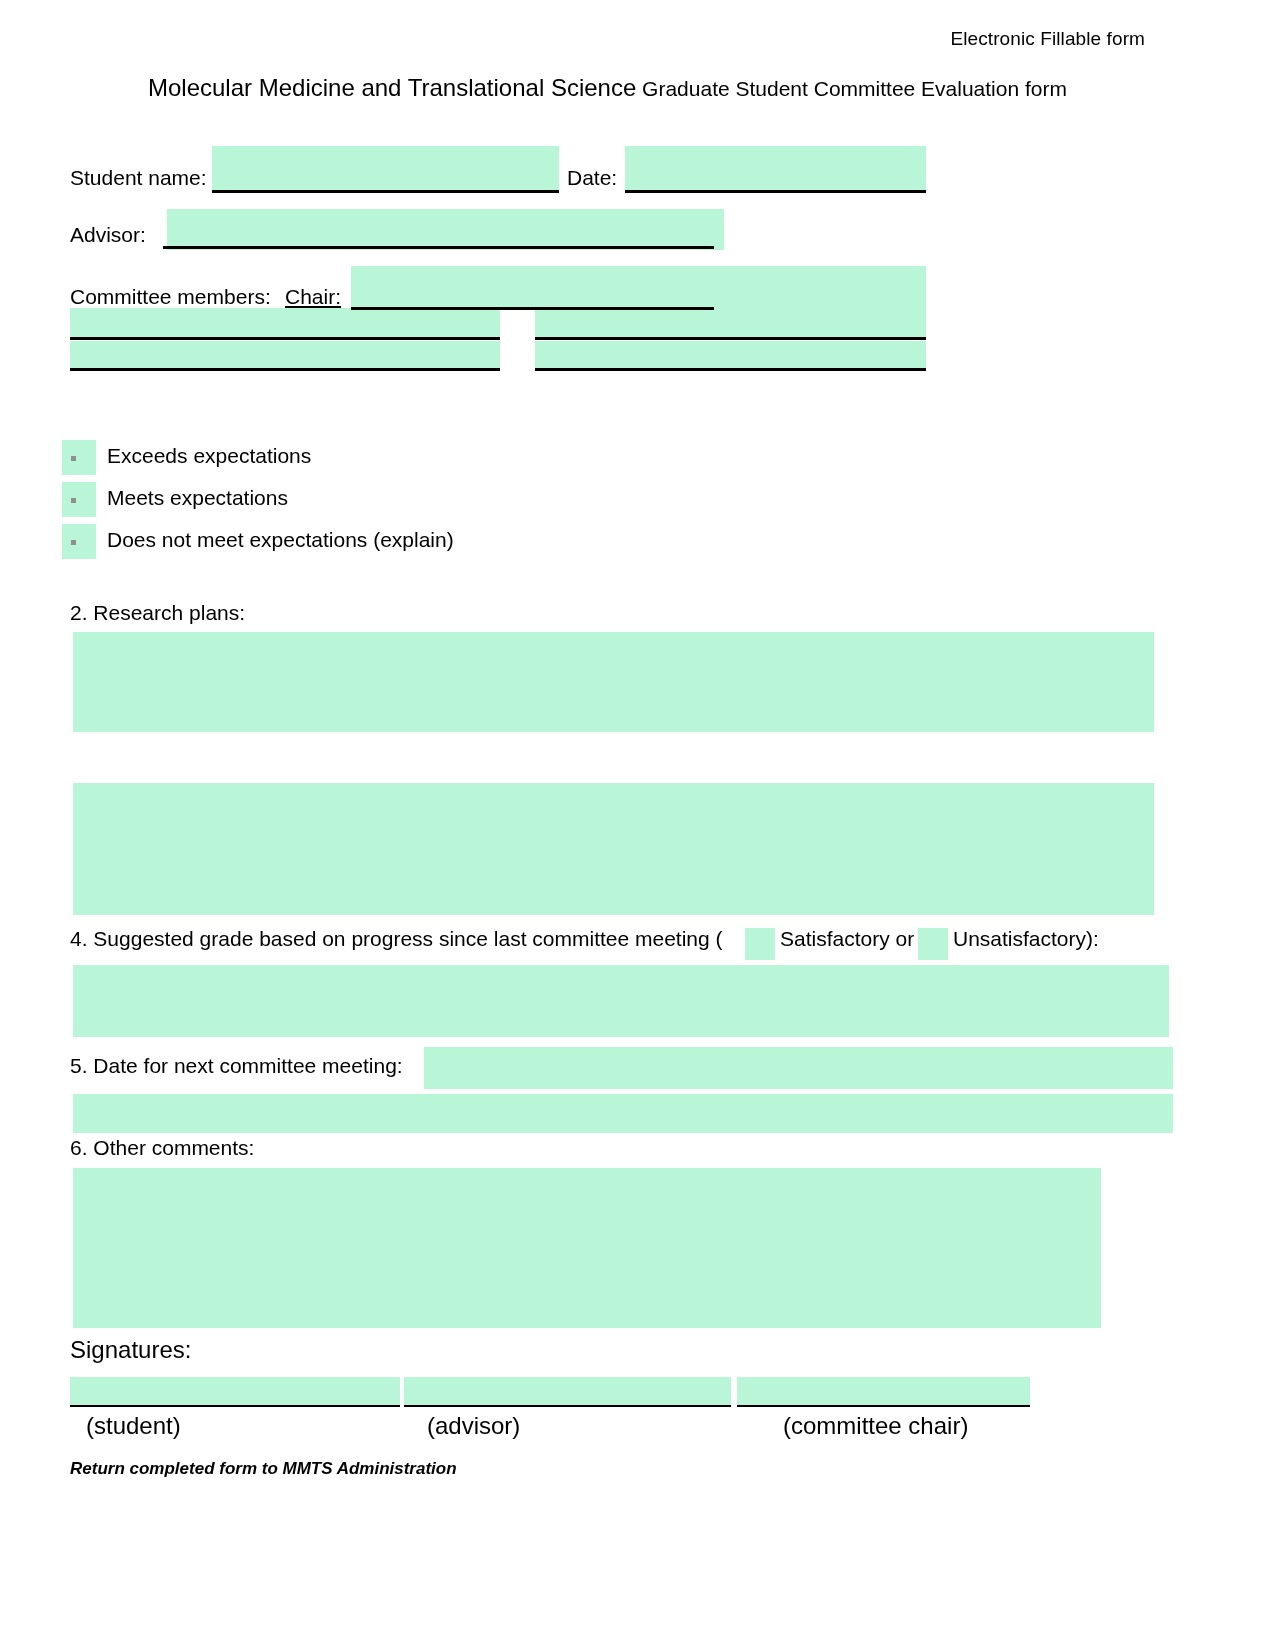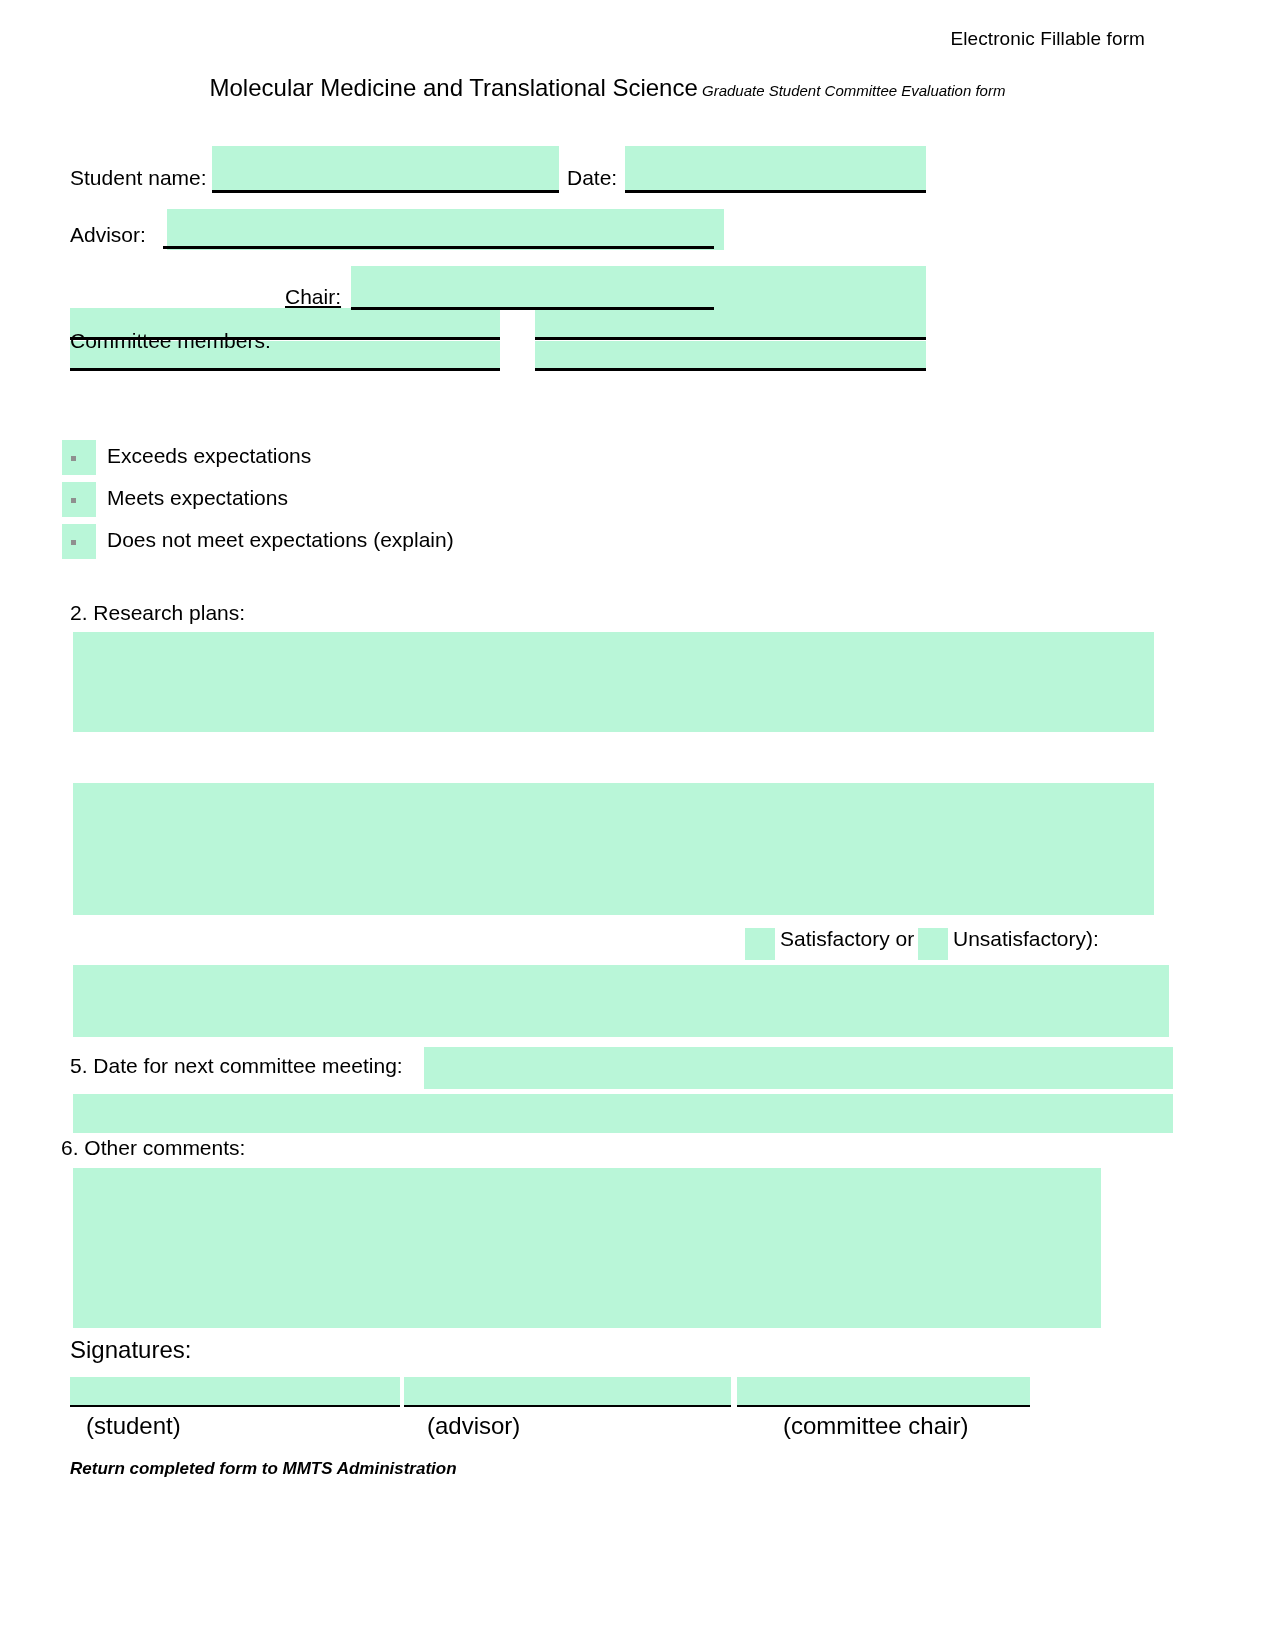--- a/index.html
+++ b/index.html
@@ -30,21 +30,21 @@
   }
   .title-line {
     position: absolute;
     top: 74px;
     left: 0;
     width: 1215px;
     text-align: center;
     white-space: nowrap;
   }
   .title-big { font-size: 24px; }
-  .title-rest { font-size: 15px; font-style: italic; }
+  .title-rest { font-size: 21px; }
 
   .subtitle-line {
     position: absolute;
     top: 100px;
     left: 0;
     width: 1215px;
     text-align: center;
     white-space: nowrap;
     font-size: 16px;
   }
@@ -133,21 +133,21 @@
   <div class="rule" style="left:212px; top:190px; width:347px;"></div>
 
   <div class="label" style="left:567px; top:166px;">Date:</div>
   <div class="fill" style="left:625px; top:146px; width:301px; height:45px;"></div>
   <div class="rule" style="left:625px; top:190px; width:301px;"></div>
 
   <div class="label" style="left:70px; top:223px;">Advisor:</div>
   <div class="fill" style="left:167px; top:209px; width:557px; height:41px;"></div>
   <div class="rule" style="left:163px; top:246px; width:551px;"></div>
 
-  <div class="label" style="left:70px; top:285px;margin-top:44px;">Committee members:</div>
+  <div class="label" style="left:70px; top:285px;">Committee members:</div>
   <div class="label" style="left:285px; top:285px; text-decoration:underline;">Chair:</div>
   <div class="fill" style="left:351px; top:266px; width:575px; height:42px;"></div>
   <div class="rule" style="left:351px; top:307px; width:363px;"></div>
 
   <div class="fill" style="left:70px; top:308px; width:430px; height:31px;"></div>
   <div class="rule" style="left:70px; top:337px; width:430px;"></div>
 
   <div class="fill" style="left:535px; top:308px; width:391px; height:31px;"></div>
   <div class="rule" style="left:535px; top:337px; width:391px;"></div>
 
@@ -171,31 +171,32 @@
   <div class="cbox" style="left:62px; top:524px; width:34px; height:35px;">
     <span class="dot"></span>
   </div>
   <div class="opt-label" style="left:107px; top:528px;">Does not meet expectations (explain)</div>
 
   <div class="q-label" style="left:70px; top:601px;">2. Research plans:</div>
   <div class="fill" style="left:73px; top:632px; width:1081px; height:100px;"></div>
 
   <div class="fill" style="left:73px; top:783px; width:1081px; height:132px;"></div>
 
+  <div class="q-label" style="left:70px; top:927px;">4. Suggested grade based on progress since last committee meeting (</div>
   <div class="cbox-inline" style="left:745px; top:928px; width:30px; height:32px;"></div>
   <div class="opt-label" style="left:780px; top:927px;">Satisfactory or</div>
   <div class="cbox-inline" style="left:918px; top:928px; width:30px; height:32px;"></div>
   <div class="opt-label" style="left:953px; top:927px;">Unsatisfactory):</div>
   <div class="fill" style="left:73px; top:965px; width:1096px; height:72px;"></div>
 
   <div class="q-label" style="left:70px; top:1054px;">5. Date for next committee meeting:</div>
   <div class="fill" style="left:424px; top:1047px; width:749px; height:42px;"></div>
   <div class="fill" style="left:73px; top:1094px; width:1100px; height:39px;"></div>
 
-  <div class="q-label" style="left:61px; top:1136px;">6. Other comments:</div>
+  <div class="q-label" style="left:70px; top:1136px;">6. Other comments:</div>
   <div class="fill" style="left:73px; top:1168px; width:1028px; height:160px;"></div>
 
   <div class="sig-cap" style="left:70px; top:1336px;">Signatures:</div>
 
   <div class="fill" style="left:70px; top:1377px; width:330px; height:30px;"></div>
   <div class="rule" style="left:70px; top:1405px; width:330px; height:2px;"></div>
   <div class="sig-cap" style="left:86px; top:1412px;">(student)</div>
 
   <div class="fill" style="left:404px; top:1377px; width:327px; height:30px;"></div>
   <div class="rule" style="left:404px; top:1405px; width:327px; height:2px;"></div>

